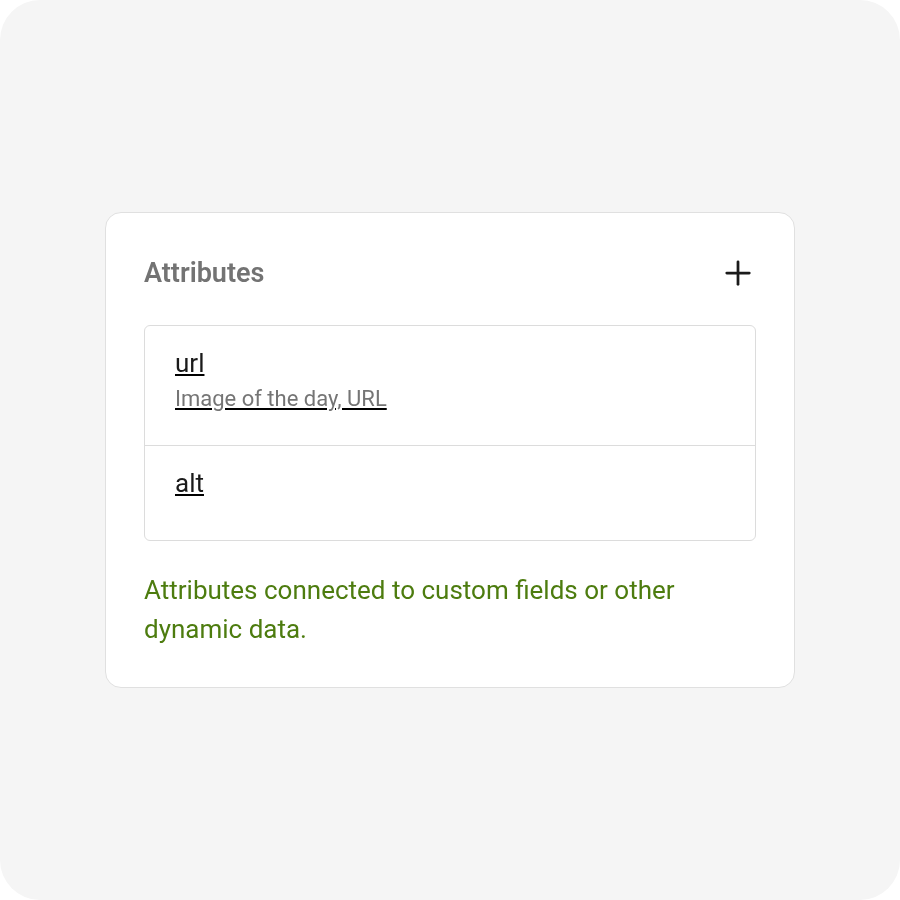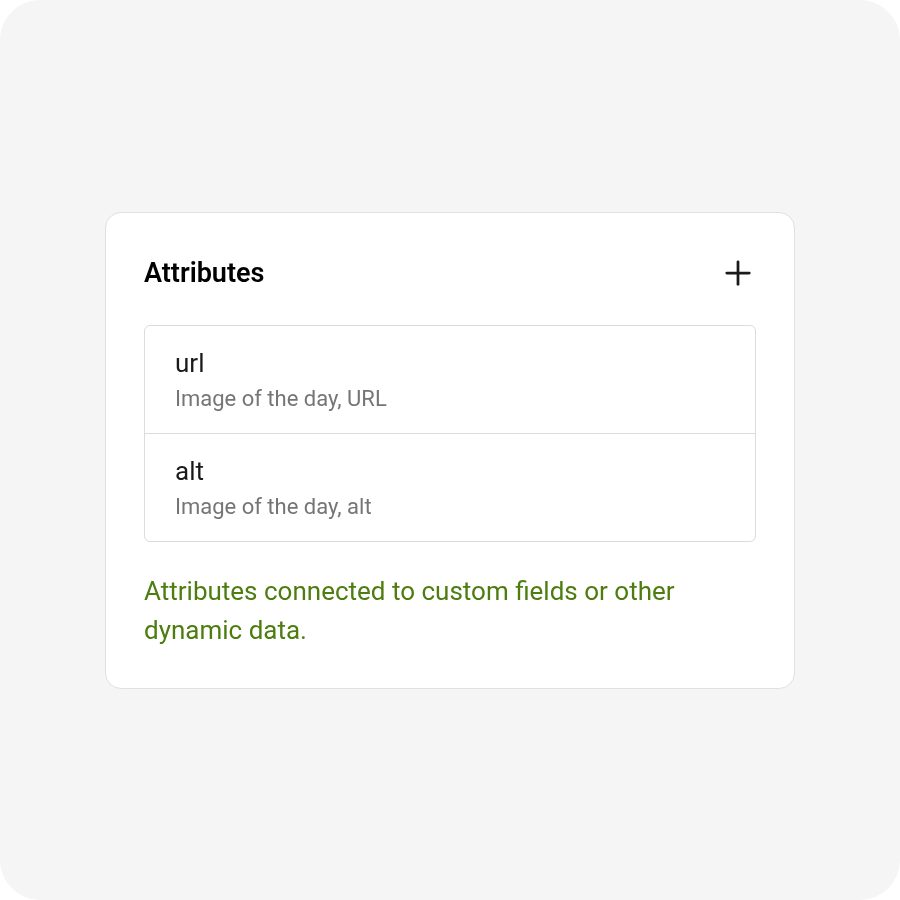--- a/index.html
+++ b/index.html
@@ -34,21 +34,21 @@
     }
     .panel-header {
       display: flex;
       align-items: center;
       justify-content: space-between;
       margin-bottom: 34px;
     }
     .panel-title {
       font-size: 27px;
       font-weight: 600;
-      color: #000000;
+      color: #737373;
     }
     .add-button {
       width: 36px;
       height: 36px;
       display: flex;
       align-items: center;
       justify-content: center;
       background: none;
       border: none;
       cursor: pointer;
@@ -58,23 +58,24 @@
       width: 30px;
       height: 30px;
     }
     .attribute-list {
       border: 1px solid #dcdcdc;
       border-radius: 6px;
       overflow: hidden;
       margin-bottom: 30px;
     }
     .attribute-item {
-      padding: 22px 30px 22px 30px;
+      padding: 22px 30px 34px 30px;
       border-bottom: 1px solid #dcdcdc;
       cursor: pointer;
+      text-decoration: underline;
     }
     .attribute-item:last-child {
       border-bottom: none;
     }
     .attribute-name {
       font-size: 26px;
       font-weight: 400;
       color: #1a1a1a;
       margin-bottom: 8px;
     }
@@ -109,21 +110,20 @@
     <div class="attribute-list">
 
       <div class="attribute-item">
         <div class="attribute-name">url</div>
         <div class="attribute-desc">Image of the day, URL</div>
       </div>
 
 
       <div class="attribute-item">
         <div class="attribute-name">alt</div>
-        <div class="attribute-desc">Image of the day, alt</div>
       </div>
 
     </div>
 
     <div class="panel-footer-text">Attributes connected to custom fields or other dynamic data.</div>
 
   </div>
 </div>
 
 </body></html>

